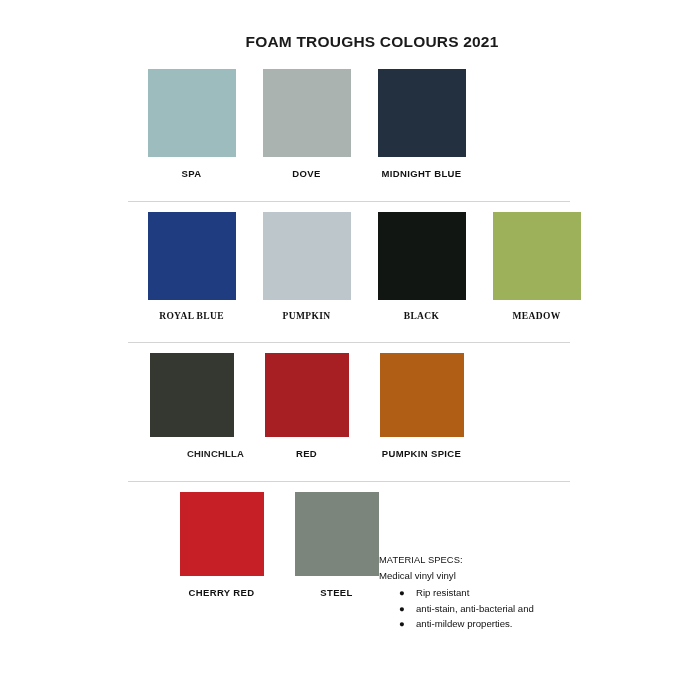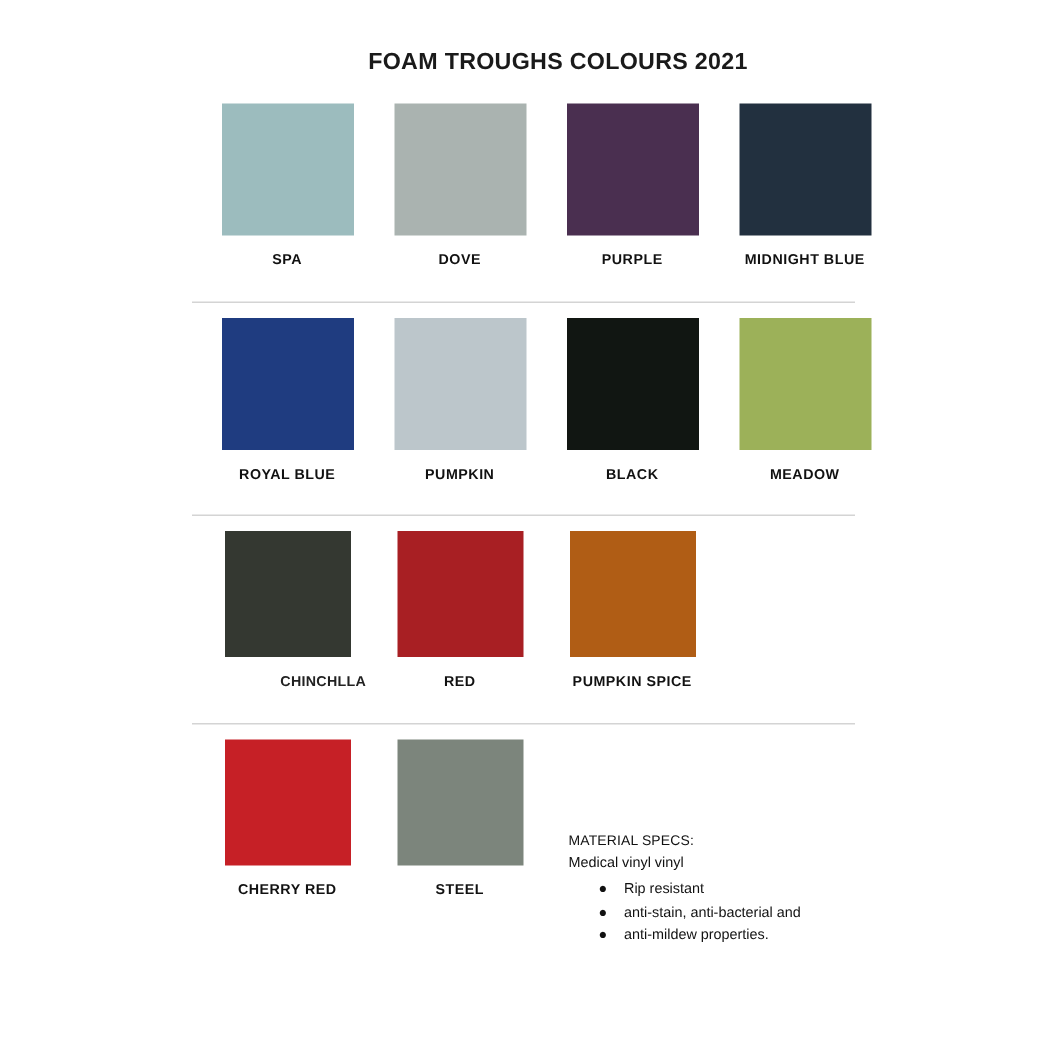--- a/index.html
+++ b/index.html
@@ -35,23 +35,23 @@
   }
 
   
   .row {
     display: flex;
     justify-content: flex-start;
     padding-left: 134px;
     box-sizing: border-box;
   }
   .row.r1 { margin-top: 18px; }
-  .row.r2 { margin-top: 10px; }
+  .row.r2 { margin-top: 10px; font-family: Liberation Serif, serif; }
   .row.r3 { margin-top: 10px; }
-  .row.r4 { margin-top: 10px; }
+  .row.r4 { margin-top: 10px; margin-left: 30px; }
 
   .cell {
     width: 115px;
     display: flex;
     flex-direction: column;
     align-items: center;
     margin-right: 0px;
   }
 
   .swatch {
@@ -135,24 +135,20 @@
   <div class="title">FOAM TROUGHS COLOURS 2021</div>
 
   <div class="row r1">
     <div class="cell">
       <span class="swatch" style="background:#9cbcbe;"></span>
       <span class="label">SPA</span>
     </div>
     <div class="cell">
       <span class="swatch" style="background:#aab3b0;"></span>
       <span class="label">DOVE</span>
-    </div>
-    <div class="cell">
-      <span class="swatch" style="background:#4a2f50;"></span>
-      <span class="label">PURPLE</span>
     </div>
     <div class="cell">
       <span class="swatch" style="background:#22303f;"></span>
       <span class="label">MIDNIGHT BLUE</span>
     </div>
   </div>
 
   <div class="divider div1"></div>
 
   <div class="row r2">

